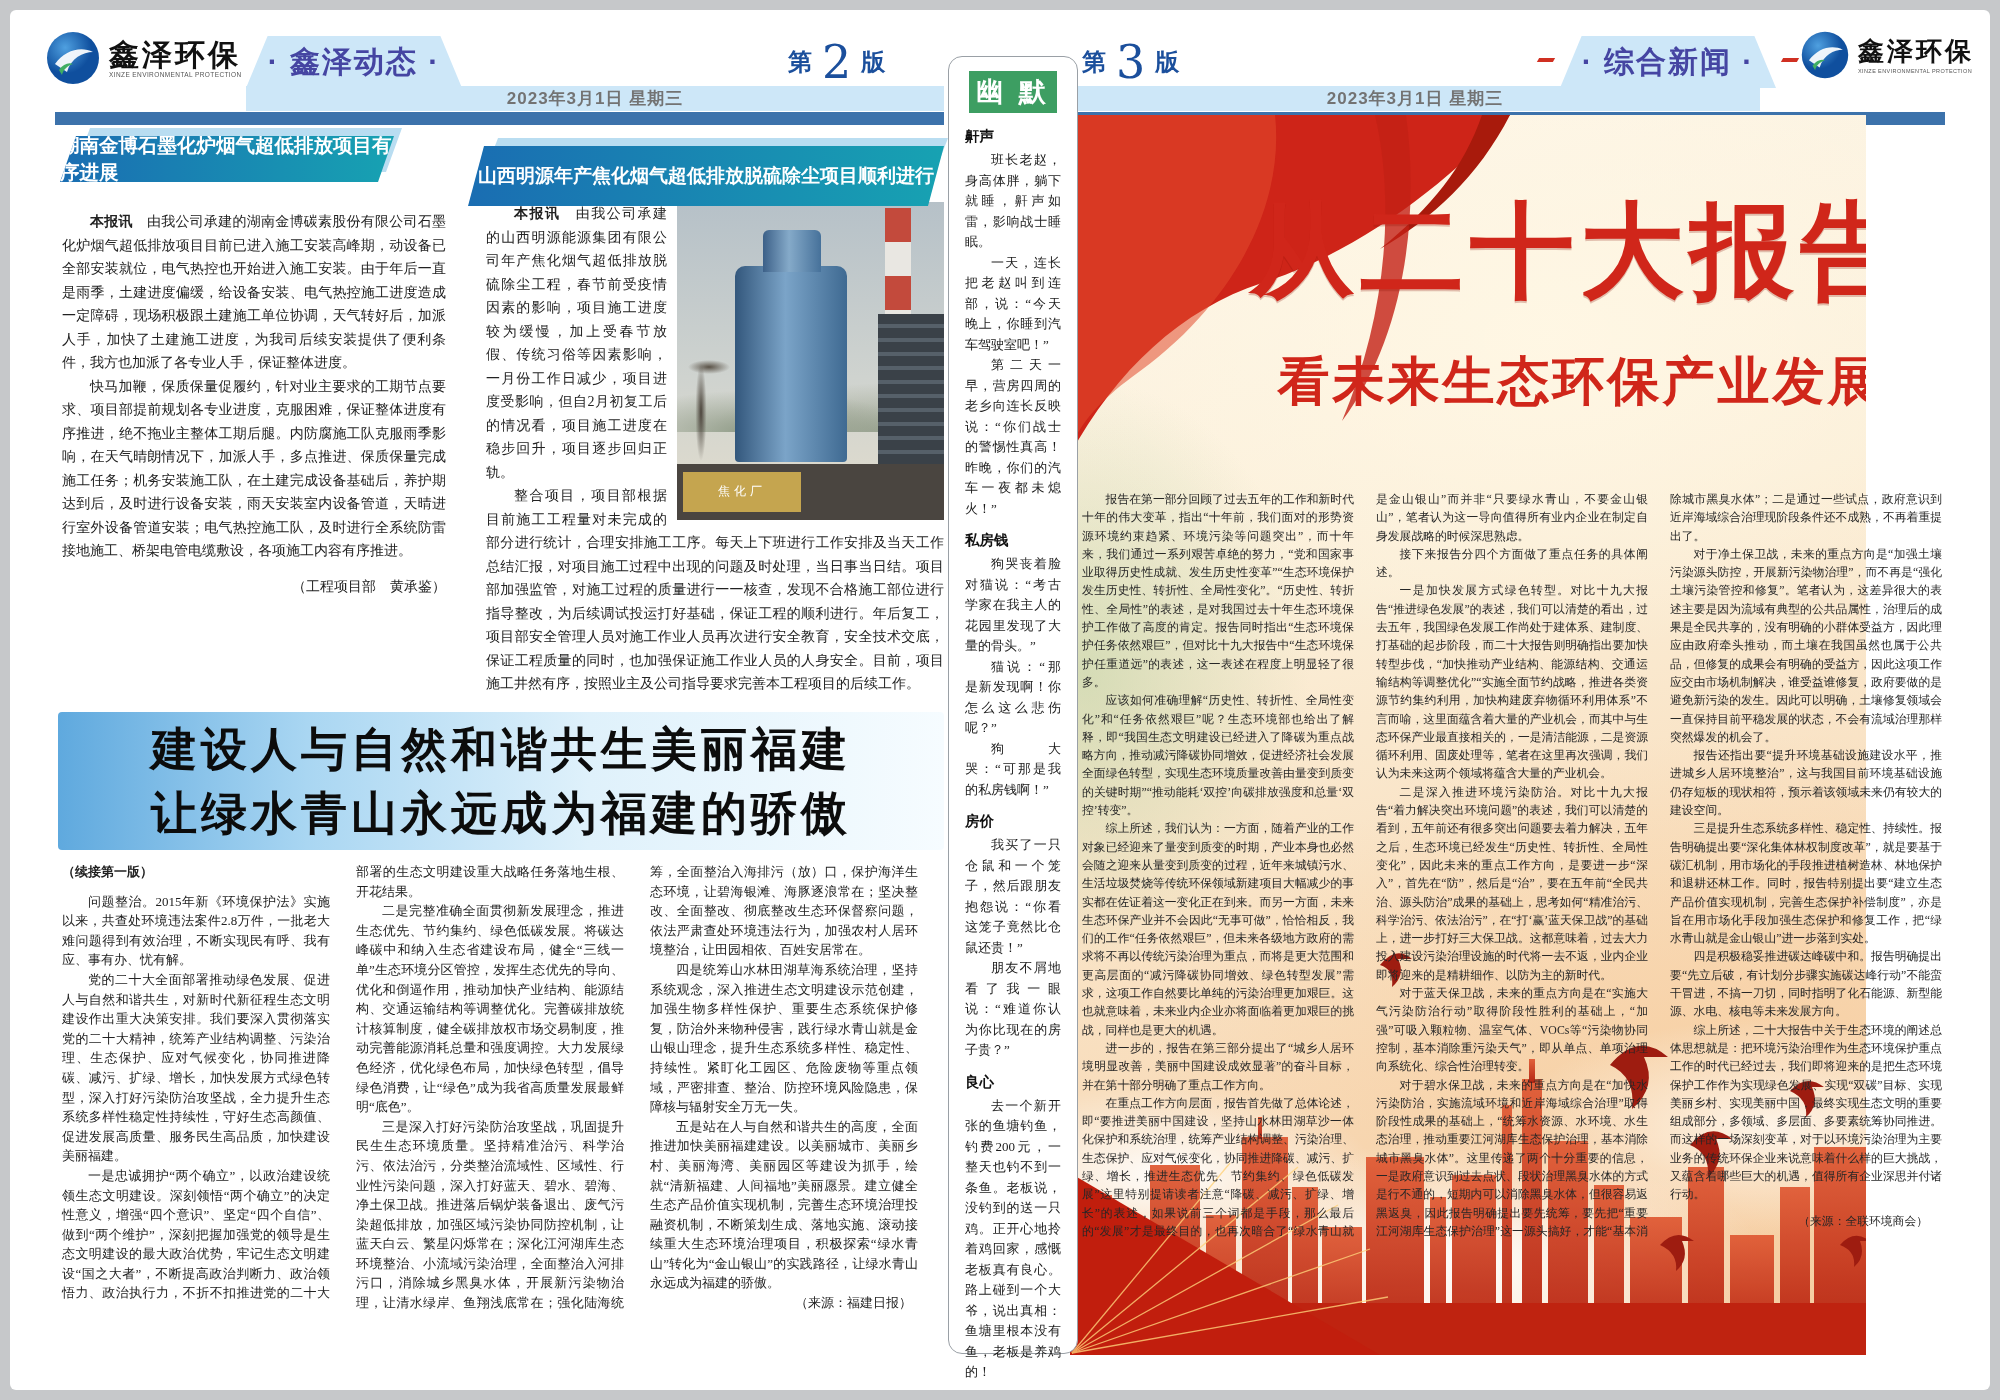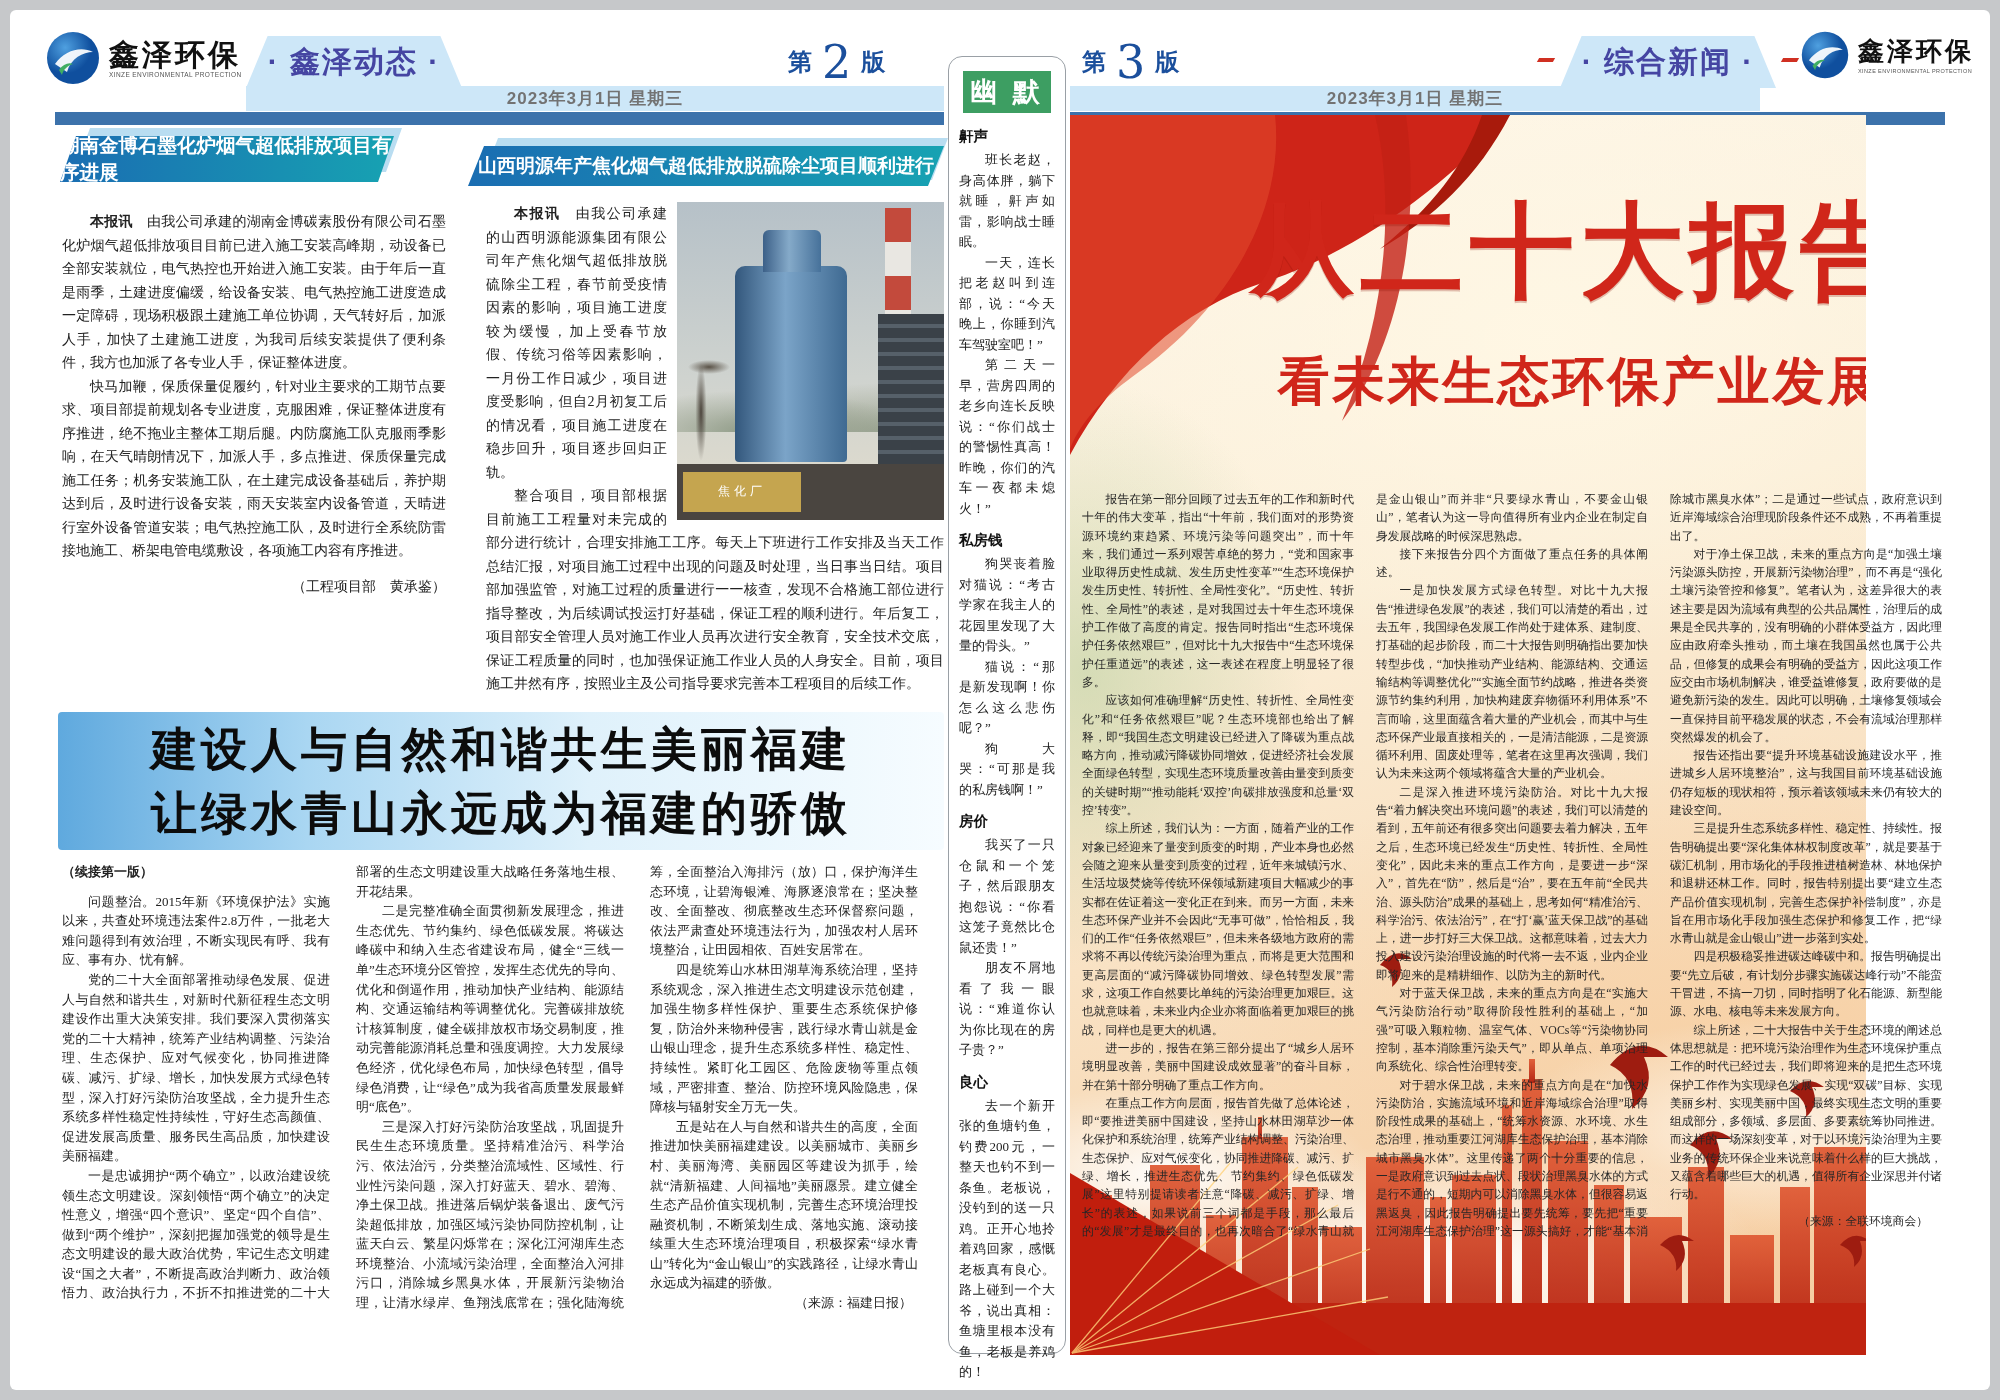--- a/index.html
+++ b/index.html
@@ -63,21 +63,21 @@
   .midbanner div{font-size:46px;font-weight:900;line-height:64px;letter-spacing:4px;color:#0c0c0c;}
 
   
   .feature{font-family:"Liberation Serif",serif;font-size:13px;line-height:19.6px;text-align:justify;color:#222;
            column-count:3;column-gap:26px;}
   .feature p{margin:0;text-indent:2em;}
   .feature .lead{text-indent:0;font-weight:700;margin-bottom:10px;}
   .feature .src{text-align:right;text-indent:0;padding-right:6px;}
 
   
-  .humor{border:1.5px solid #9aa0a6;border-radius:14px;padding:12px 10px;background:#fff;z-index:4;}
+  .humor{border:1.5px solid #9aa0a6;border-radius:14px;padding:12px 16px;background:#fff;z-index:4;}
   .humor-title{width:88px;height:42px;margin:2px auto 14px auto;background:#3d9e62;color:#fff;
                display:flex;align-items:center;justify-content:center;font-size:27px;font-weight:900;letter-spacing:4px;}
   .joke h4{margin:12px 0 4px 0;font-size:14.5px;color:#111;}
   .joke p{margin:0;font-family:"Liberation Serif",serif;font-size:13px;line-height:20.5px;text-indent:2em;text-align:justify;}
 
   
   .hero{overflow:hidden;background:
         radial-gradient(ellipse 320px 420px at 2% 45%,rgba(176,202,150,.5),transparent 70%),
         radial-gradient(ellipse 700px 420px at 60% 18%,rgba(255,247,228,.95),transparent 75%),
         radial-gradient(ellipse 800px 500px at 85% 80%,rgba(247,206,160,.8),transparent 75%),
@@ -134,21 +134,21 @@
 <div class="hbanner" style="left:60px;top:136px;width:334px;height:46px;">
   <span style="font-size:19.5px;">湖南金博石墨化炉烟气超低排放项目有序进展</span>
 </div>
 <div class="abs art" style="left:62px;top:210px;width:384px;">
   <p><span class="lede">本报讯</span>　<span>由我公司承建的湖南金博碳素股份有限公司石墨化炉烟气超低排放项目目前已进入施工安装高峰期，动设备已全部安装就位，电气热控也开始进入施工安装。由于年后一直是雨季，土建进度偏缓，给设备安装、电气热控施工进度造成一定障碍，现场积极跟土建施工单位协调，天气转好后，加派人手，加快了土建施工进度，为我司后续安装提供了便利条件，我方也加派了各专业人手，保证整体进度。</span></p>
   <p>快马加鞭，保质保量促履约，针对业主要求的工期节点要求、项目部提前规划各专业进度，克服困难，保证整体进度有序推进，绝不拖业主整体工期后腿。内防腐施工队克服雨季影响，在天气晴朗情况下，加派人手，多点推进、保质保量完成施工任务；机务安装施工队，在土建完成设备基础后，养护期达到后，及时进行设备安装，雨天安装室内设备管道，天晴进行室外设备管道安装；电气热控施工队，及时进行全系统防雷接地施工、桥架电管电缆敷设，各项施工内容有序推进。</p>
   <p class="byline">（工程项目部　黄承鉴）</p>
 </div>
 
 <div class="hshadow" style="left:482px;top:138px;width:466px;height:42px;"></div>
-<div class="hbanner" style="left:468px;top:146px;width:476px;height:40px;">
+<div class="hbanner" style="left:468px;top:146px;width:476px;height:60px;">
   <span style="font-size:19px;">山西明源年产焦化烟气超低排放脱硫除尘项目顺利进行</span>
 </div>
 <div class="abs art" style="left:486px;top:202px;width:458px;">
   <div class="photo">
     <div class="ph-hill"></div>
     <div class="ph-tree"></div>
     <div class="ph-tower"></div>
     <div class="ph-towercap"></div>
     <div class="ph-chimney"></div>
     <div class="ph-steel"></div>

